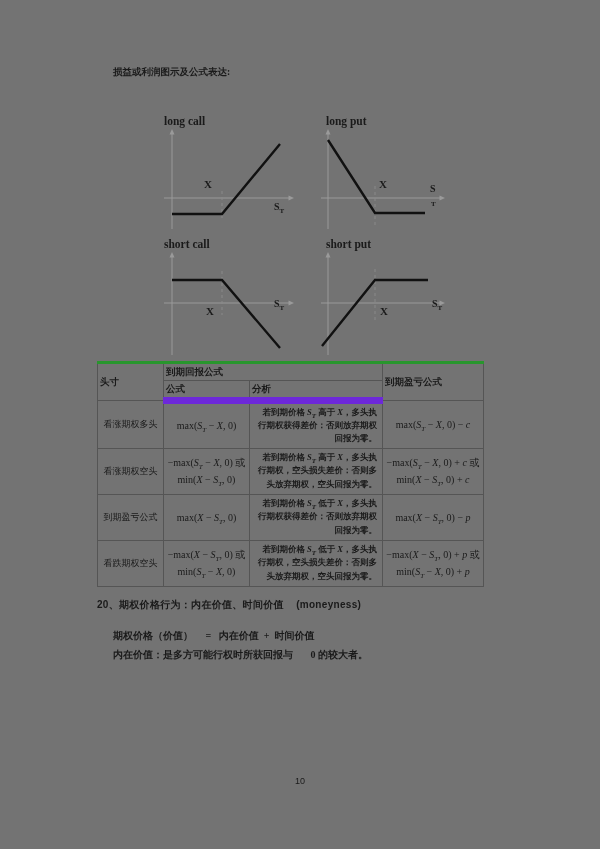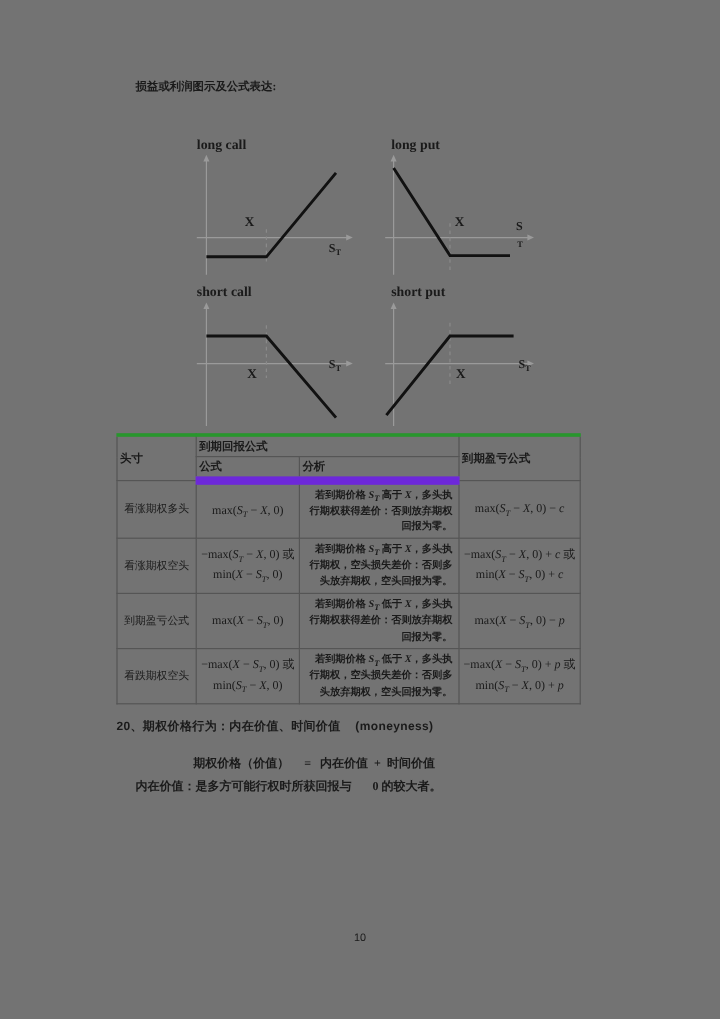--- a/index.html
+++ b/index.html
@@ -42,21 +42,21 @@
   td i,th i{font-family:"Liberation Serif",serif;}
   sub{font-size:7px;line-height:0;}
 
   
   .sec-heading{
     position:absolute;left:97px;top:598px;margin:0;
     font-family:"Liberation Sans","DejaVu Sans",sans-serif;
     font-size:10px;font-weight:bold;letter-spacing:0.3px;white-space:pre-wrap;
   }
   .sec-line{position:absolute;left:113px;margin:0;font-size:10px;font-weight:bold;white-space:pre-wrap;}
-  #sec-line1{top:629px;margin-left:48px;}
+  #sec-line1{top:629px;}
   #sec-line2{top:648px;}
   .page-num{
     position:absolute;top:776px;left:0;width:100%;text-align:center;
     font-family:"Liberation Sans","DejaVu Sans",sans-serif;font-size:9px;margin:0;
   }
 </style>
 </head>
 <body>
 
 <div class="page">

